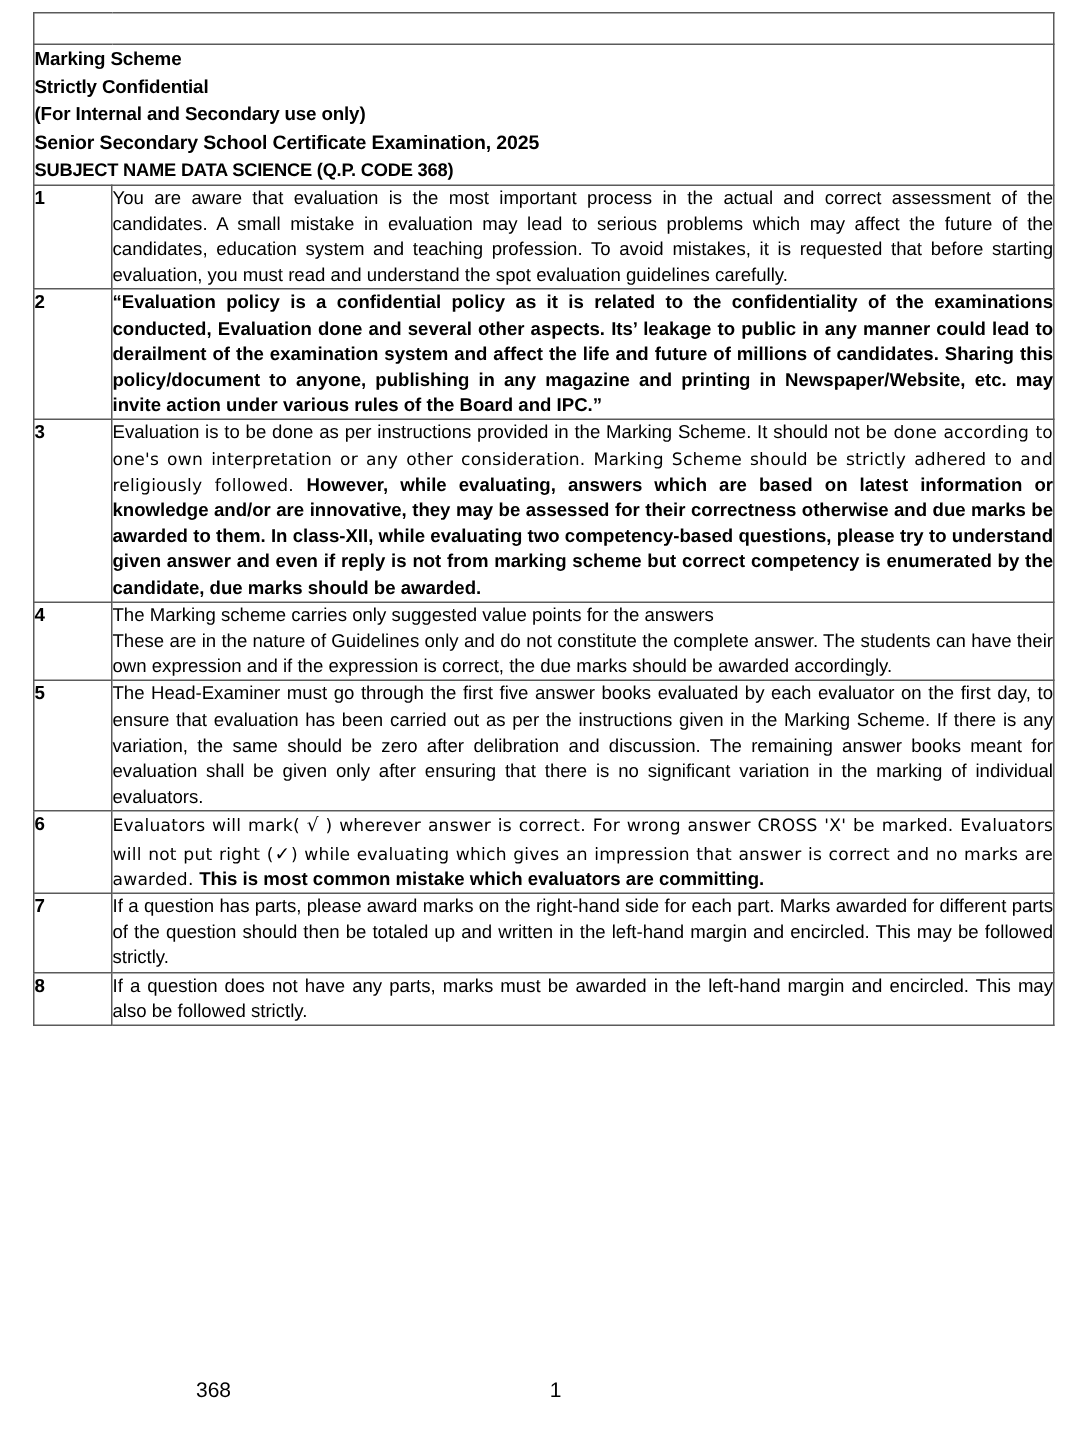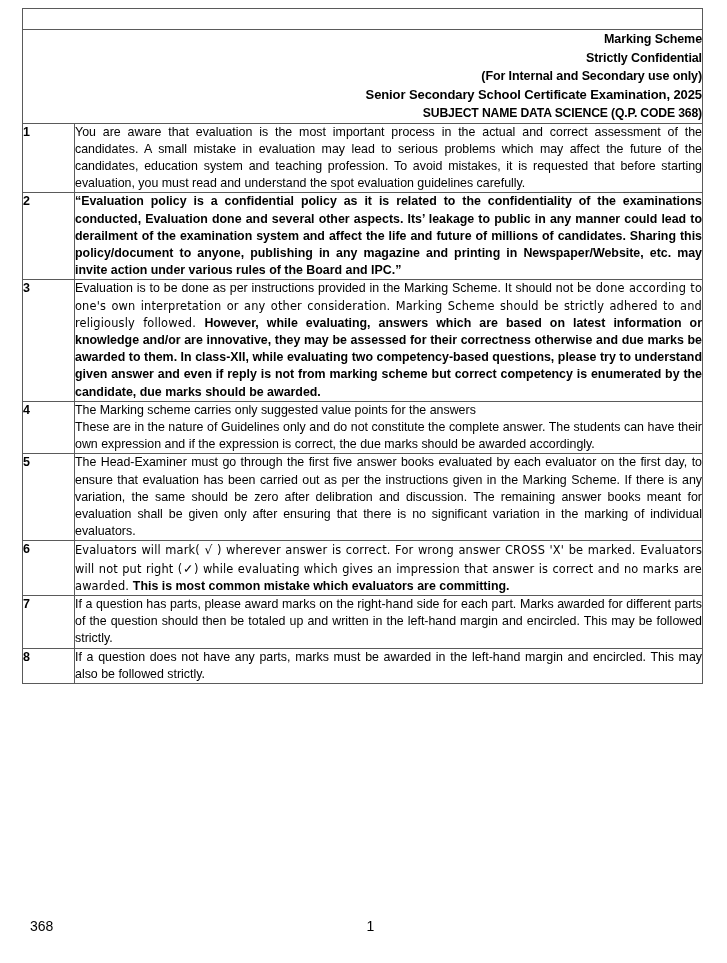--- a/index.html
+++ b/index.html
@@ -34,21 +34,21 @@
     vertical-align: top;
     padding: 0;
   }
   
   .spacer-row td {
     height: 20px;
   }
   
   .title-cell {
     padding: 8px 6px 10px 6px;
-    text-align: right;
+    text-align: left;
   }
   .title-line {
     font-weight: bold;
     font-size: 12.5px;
     line-height: 18.5px;
     letter-spacing: -0.1px;
   }
   .title-line.wide {
     font-size: 13px;
   }
@@ -102,21 +102,21 @@
   
   .footer {
     position: absolute;
     left: 22px;
     top: 918px;
     width: 681px;
     display: flex;
     align-items: baseline;
     font-size: 14px;
   }
-  .footer-left { width: 33%; text-align: left; padding-left: 8px; }
+  .footer-left { width: 33%; text-align: center; padding-left: 8px; }
   .footer-center { width: 34%; text-align: center; }
   .footer-right { width: 33%; text-align: right; padding-right: 6px; }
 </style>
 </head>
 <body>
 
 <div class="page">
 
   <table class="doc-table">
     <colgroup>

